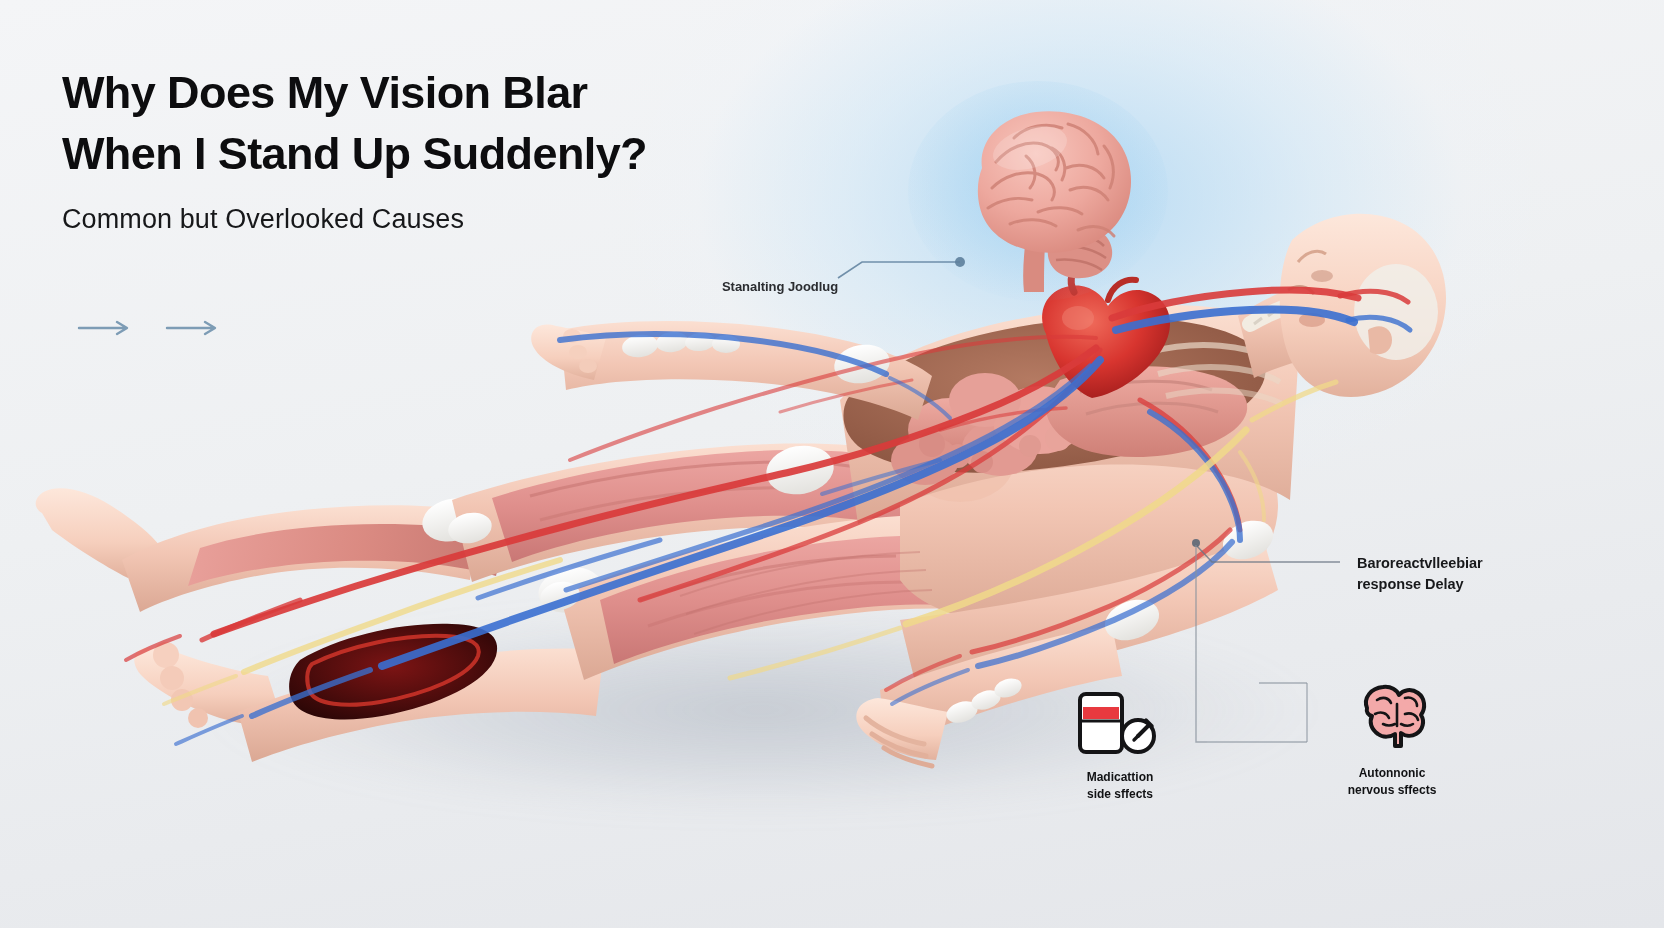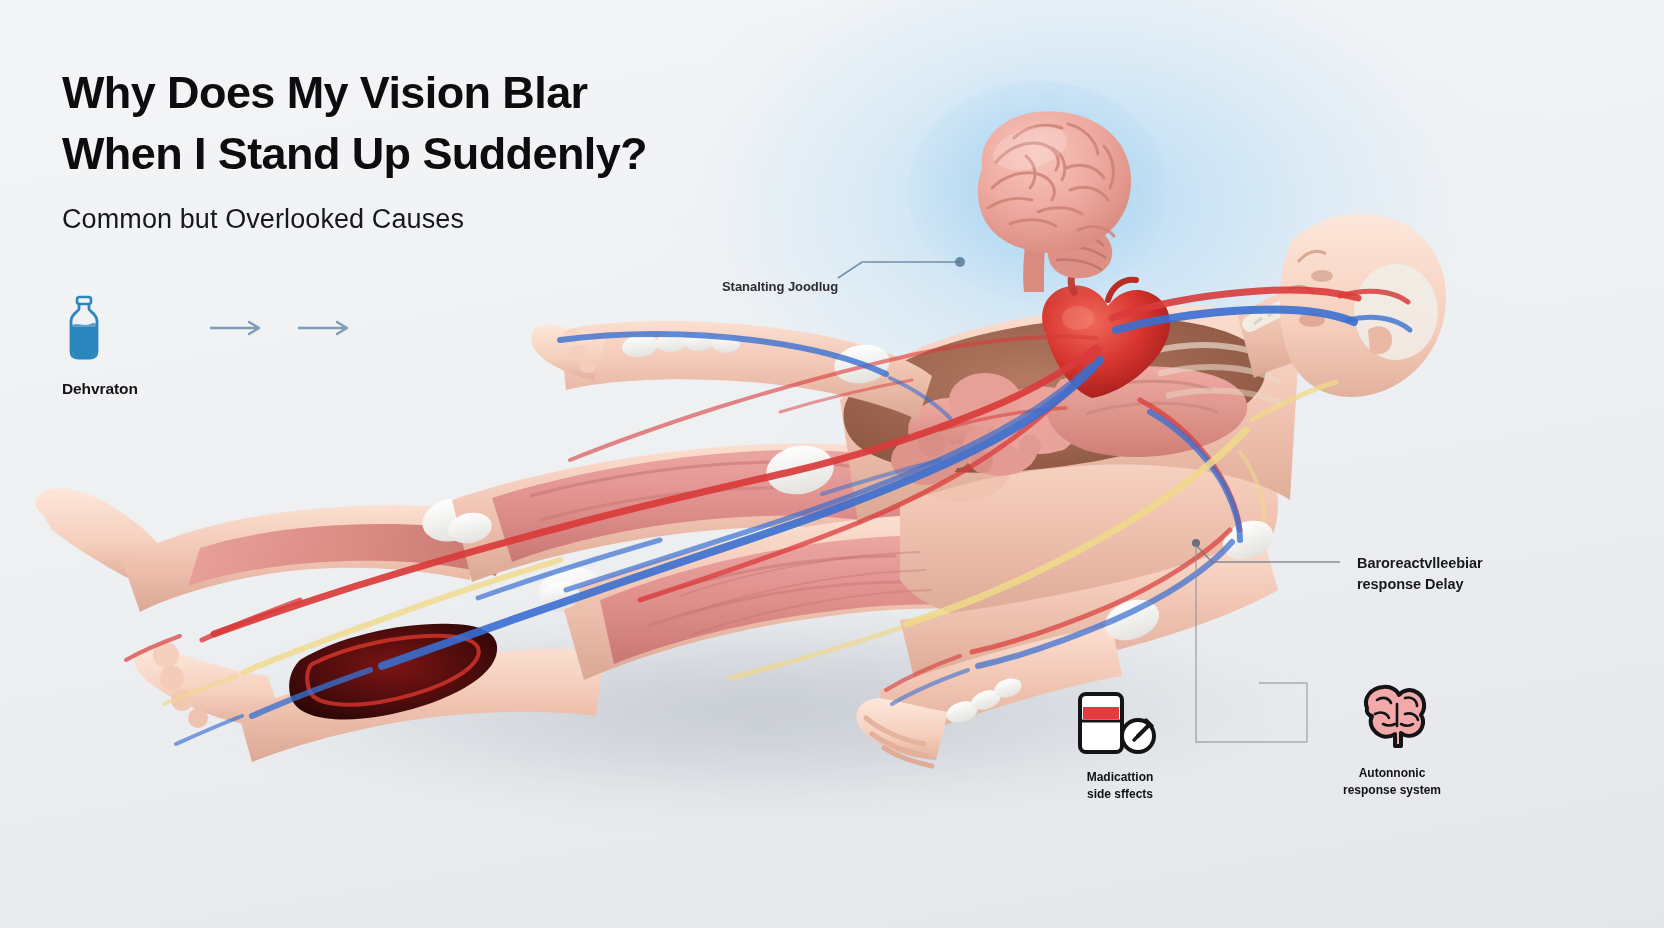--- a/index.html
+++ b/index.html
@@ -381,33 +381,20 @@
   </svg>
 
   <div class="title-block">
     <div class="title-line">Why Does My Vision Blar</div>
     <div class="title-line">When I Stand Up Suddenly?</div>
     <div class="subtitle">Common but Overlooked Causes</div>
   </div>
 
   <div class="flow">
 
-    <div class="flow-step">
-      <div class="flow-icon">
-        <svg width="44" height="66" viewBox="0 0 44 66">
-          <rect x="15" y="2" width="14" height="7" rx="2.5" fill="none" stroke="#2b86bd" stroke-width="2.6"></rect>
-          <path d="M17,9 L17,14 C17,16 9,19 9,26 L9,56 C9,61 12,63 16,63 L28,63 C32,63 35,61 35,56 L35,26 C35,19 27,16 27,14 L27,9" fill="none" stroke="#2b86bd" stroke-width="2.8" stroke-linejoin="round"></path>
-          <path d="M10,32 L34,32 L34,55 C34,60 31,62 27,62 L17,62 C13,62 10,60 10,55 Z" fill="#2b86bd"></path>
-          <path d="M10,30 C16,27 22,32 28,29 C31,27.5 33,28 34,29 L34,33 L10,33 Z" fill="#2b86bd" opacity="0.75"></path>
-        </svg>
-      </div>
-      <div class="flow-label">
-        <span>Dehvraton</span>
-      </div>
-    </div>
 
     <div class="flow-arrow">
       <svg width="58" height="18" viewBox="0 0 58 18">
         <path d="M2,9 L48,9 M40,3 L50,9 L40,15" fill="none" stroke="#7d9cb5" stroke-width="2.4" stroke-linecap="round" stroke-linejoin="round"></path>
       </svg>
     </div>
 
 
     <div class="flow-arrow">
       <svg width="58" height="18" viewBox="0 0 58 18">
@@ -452,17 +439,17 @@
           <path d="M52,16 C58,14 64,18 64,24"></path>
           <path d="M52,32 C58,30 64,33 65,38"></path>
           <path d="M44,22 L44,44"></path>
           <path d="M30,42 C34,44 38,44 42,42"></path>
           <path d="M48,42 C52,44 57,44 60,42"></path>
         </g>
       </svg>
     </div>
     <div class="bi-label">
       <span>Autonnonic</span>
-      <span class="l2">response system</span>
+      <span class="l2">nervous sffects</span>
     </div>
   </div>
 
 </div>
 
 </body></html>

